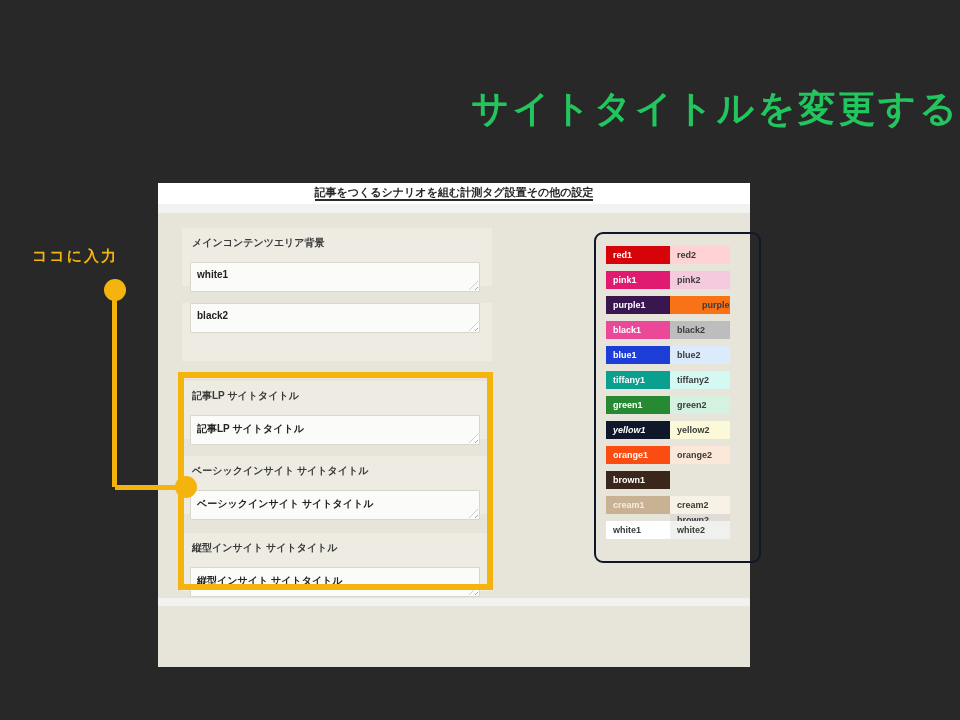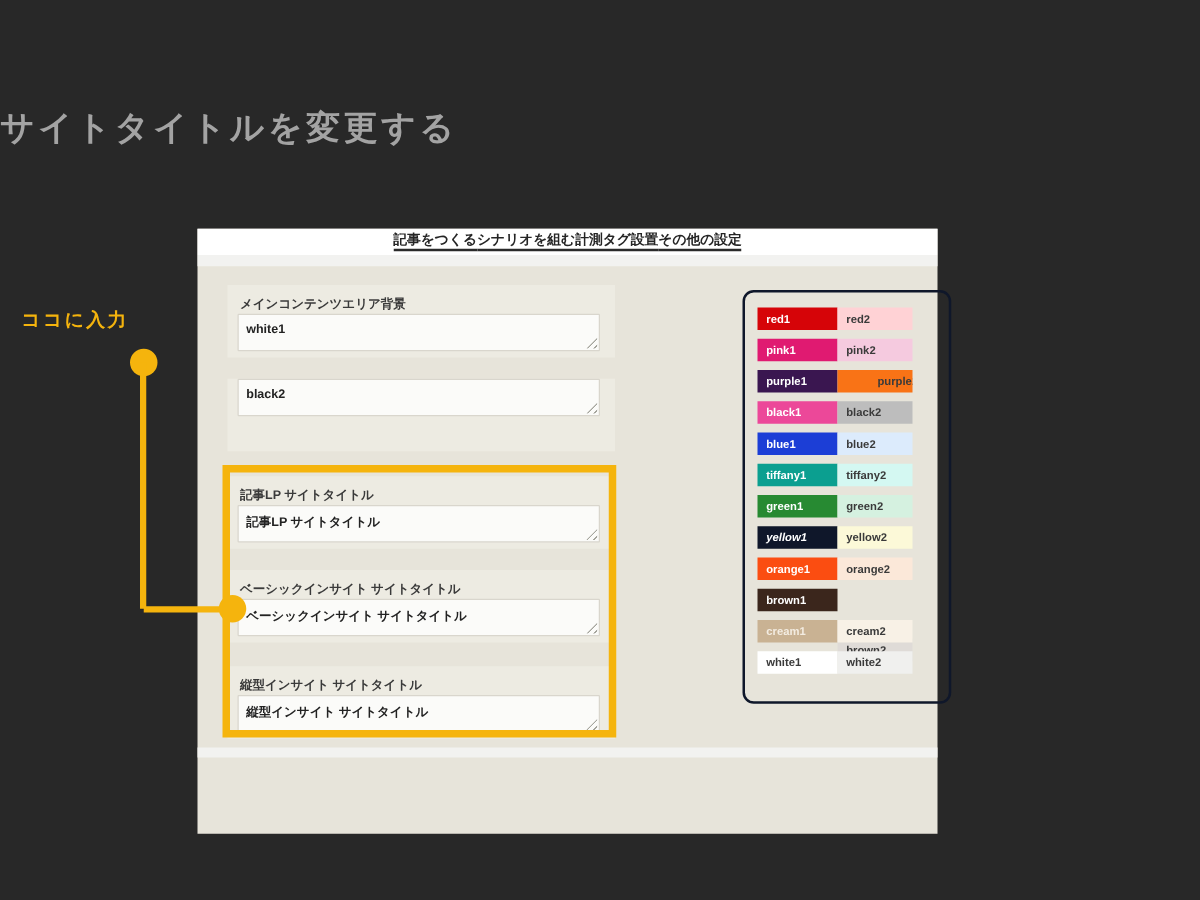--- a/index.html
+++ b/index.html
@@ -3,22 +3,22 @@
 <meta charset="utf-8">
 <style>
   html,body{margin:0;padding:0;}
   body{
     width:960px;height:720px;position:relative;overflow:hidden;
     background:#282828;
     font-family:"Liberation Sans", sans-serif;
   }
   
   .slide-title{
-    position:absolute;top:84px;left:0;width:100%;text-align:left;
-    color:#a3a3a3;font-size:27px;font-weight:bold;letter-spacing:3px;
+    position:absolute;top:84px;left:0;width:100%;text-align:right;
+    color:#22c55e;font-size:37px;font-weight:bold;letter-spacing:3px;
   }
   
   .shot{
     position:absolute;left:158px;top:183px;width:592px;height:484px;
     background:#e7e4da;
   }
   .navbar{
     position:absolute;top:0;left:0;right:0;height:21px;background:#ffffff;
     display:flex;justify-content:center;align-items:center;
   }
@@ -29,21 +29,21 @@
   .strip1{position:absolute;top:21px;left:0;right:0;height:9px;background:#f2f2f0;}
   .strip2{position:absolute;top:415px;left:0;right:0;height:8px;background:#f2f2f0;}
   .pinkbar{
     position:absolute;top:462px;left:0;right:0;height:22px;
     color:#ffffff;font-size:11px;font-weight:bold;text-align:center;line-height:22px;
     cursor:pointer;
   }
   
   .fgroup{position:absolute;left:24px;width:310px;height:58px;background:#edebe2;}
   .fg0{top:45px}.fg1{top:120px}.fg2{top:198px}.fg3{top:273px}.fg4{top:350px}
-  .flabel{font-size:10px;font-weight:bold;color:#3a3a3a;padding:8px 0 1px 10px;}
+  .flabel{font-size:10px;font-weight:bold;color:#3a3a3a;padding:8px 0 12px 10px;}
   .ta-wrap{position:relative;margin-left:8px;width:290px;height:30px;}
   .ta-wrap textarea{
     display:block;width:290px;height:30px;box-sizing:border-box;
     background:#fbfbf9;border:1px solid #d9d6cd;border-radius:1px;
     font-family:"Liberation Sans",sans-serif;font-size:10px;font-weight:bold;color:#222;
     padding:6px 6px;resize:none;outline:none;
   }
   .ta-wrap .grip{
     position:absolute;right:2px;bottom:2px;width:9px;height:9px;pointer-events:none;
     background:repeating-linear-gradient(135deg,transparent 0 2px,#a4a49c 2px 3px,transparent 3px 4px);
@@ -53,21 +53,21 @@
   .palette{
     position:absolute;left:436px;top:49px;width:167px;height:331px;
     border:2px solid #0f172a;border-radius:9px;box-sizing:border-box;
     padding:12px 0 0 10px;
   }
   .prow{display:flex;height:18px;margin-bottom:7px;}
   .sw{height:18px;line-height:18px;font-size:9px;font-weight:bold;padding-left:7px;box-sizing:border-box;overflow:hidden;white-space:nowrap;}
   .sw1{width:64px;}
   .sw2{width:60px;}
   
-  .ann-label{position:absolute;left:17px;top:247px;font-size:15px;font-weight:bold;letter-spacing:2px;}
+  .ann-label{position:absolute;left:32px;top:247px;font-size:15px;font-weight:bold;letter-spacing:2px;}
   .dot{position:absolute;width:22px;height:22px;border-radius:50%;}
   .dot1{left:104px;top:279px;}
   .dot2{left:175px;top:476px;}
   .vline{position:absolute;left:112px;top:290px;width:5px;height:197px;}
   .hline{position:absolute;left:115px;top:485px;width:71px;height:5px;}
   .hl-rect{position:absolute;left:178px;top:372px;width:315px;height:218px;border:6px solid;box-sizing:border-box;}
 </style>
 </head>
 <body style="background-color: rgb(40, 40, 40);">
 

